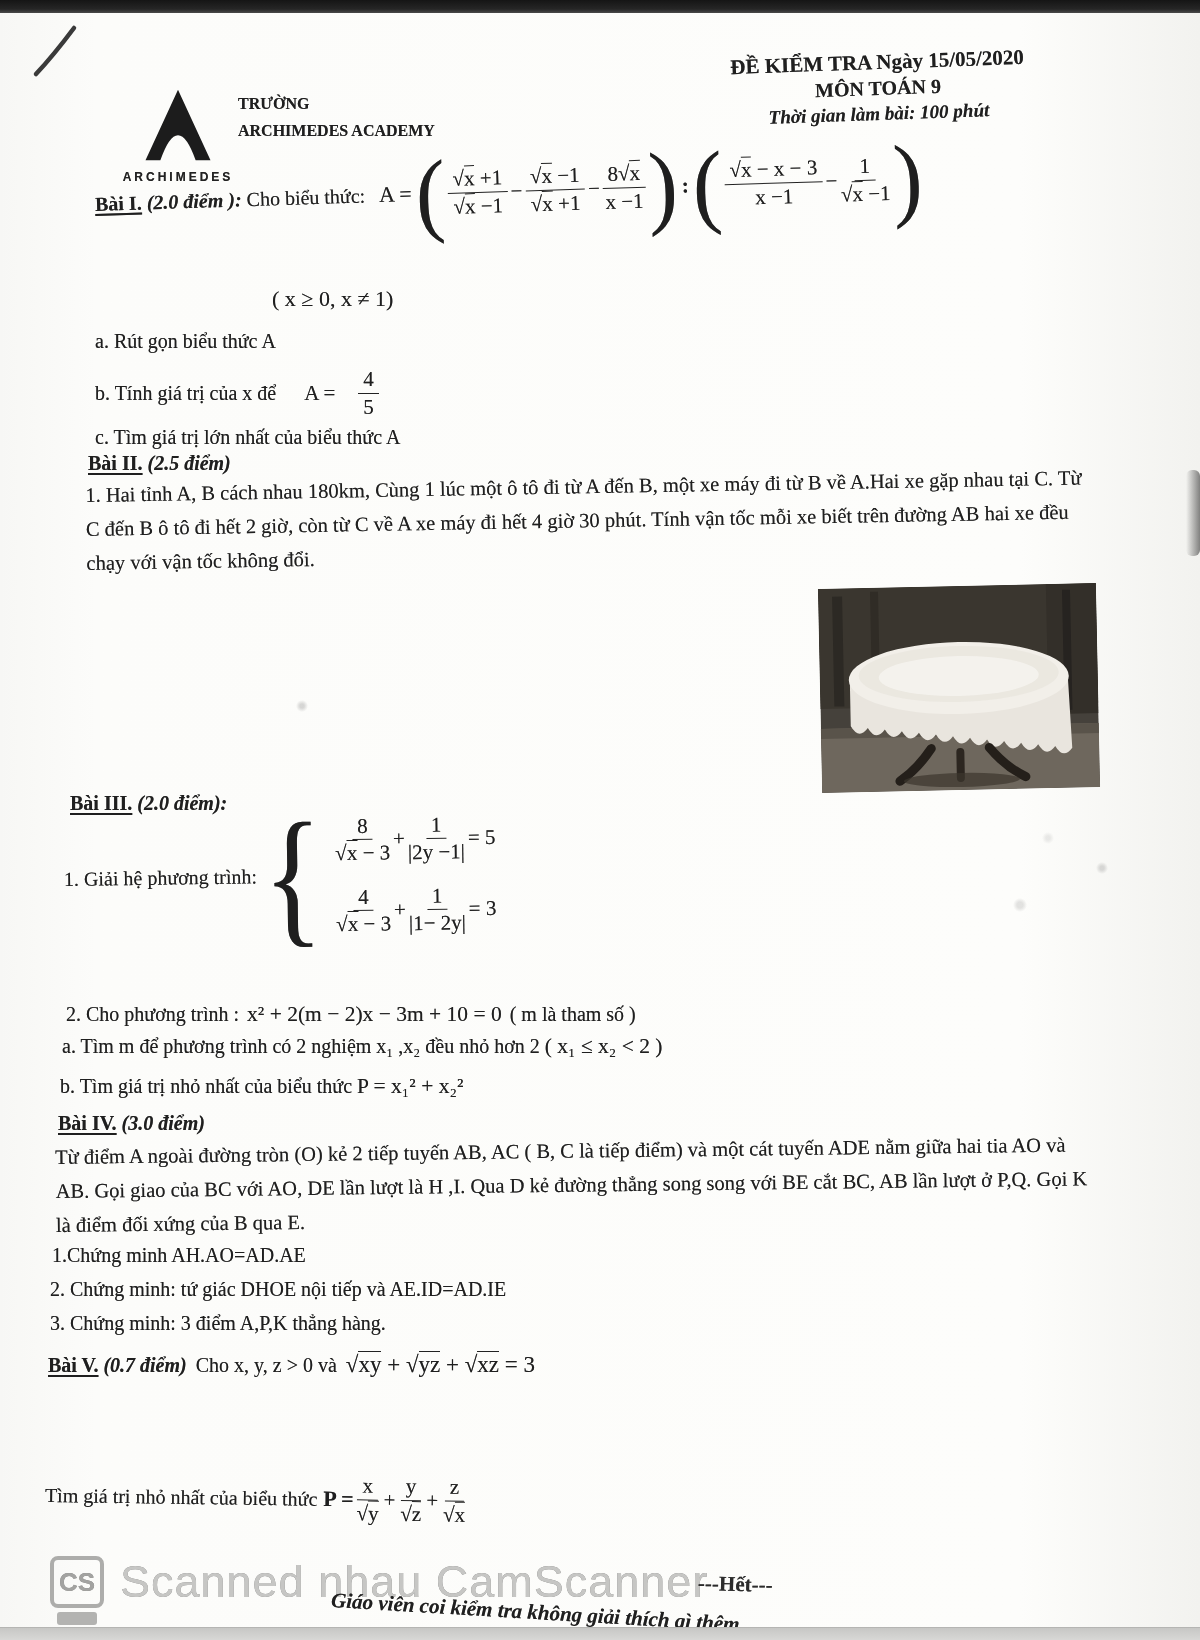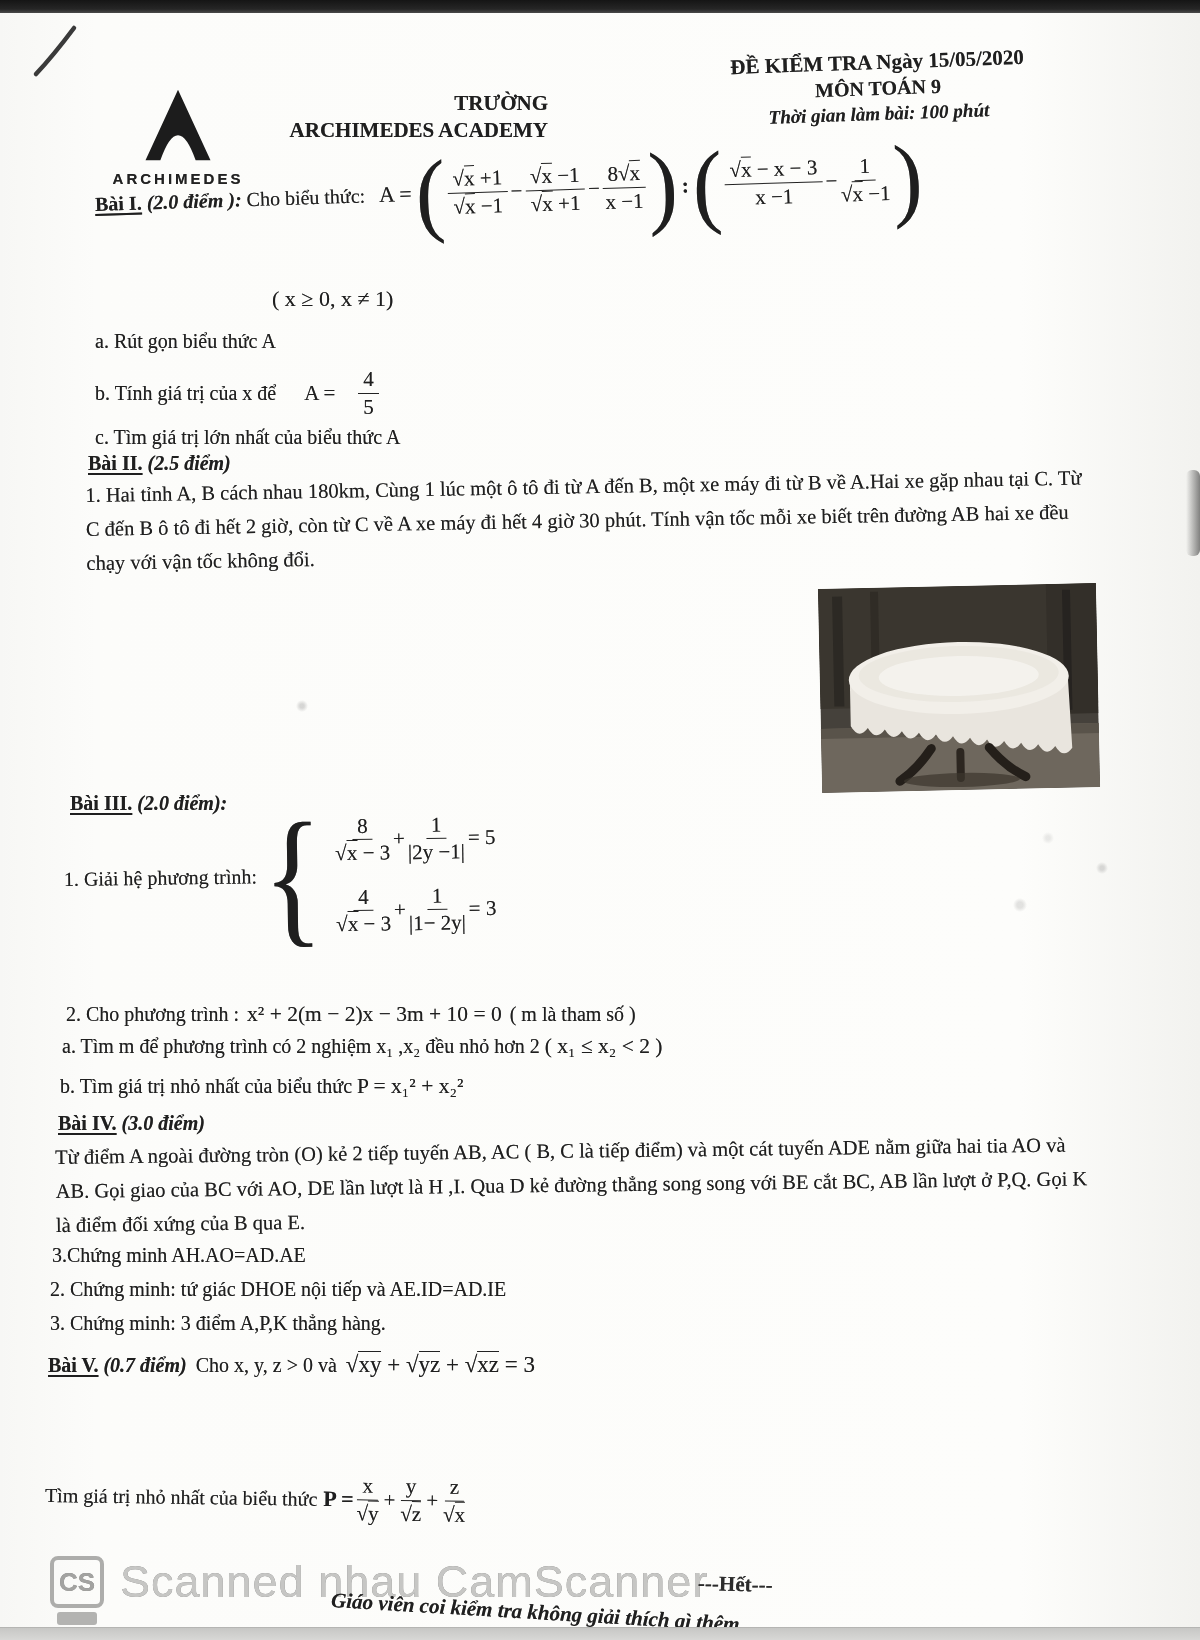--- a/index.html
+++ b/index.html
@@ -24,23 +24,23 @@
   .topbar{ left:0; top:0; width:1200px; height:13px;
     background:linear-gradient(180deg,#151515 0%,#262626 70%,#4a4a4a 100%); }
   .bottombar{ left:0; top:1627px; width:1200px; height:13px;
     background:linear-gradient(180deg,#c7c7c5,#d9d9d7); border-top:1px solid #b5b5b3; }
   .edge-streak{ left:1186px; top:470px; width:14px; height:86px;
     background:linear-gradient(to left, rgba(35,35,35,.55), rgba(35,35,35,0)); border-radius:6px; }
 
   
   .penmark{ left:28px; top:18px; }
   .logo-wrap{ left:108px; top:86px; width:140px; text-align:center; }
-  .logo-caption{ font-family:"Liberation Sans",sans-serif; font-size:15px; font-weight:bold;
+  .logo-caption{ font-family:"Liberation Sans",sans-serif; font-size:12px; font-weight:bold;
     letter-spacing:3px; color:#222; margin-top:2px; }
-  .school{ left:238px; top:90px; width:310px; text-align:right; font-size:21px; font-weight:bold; line-height:27px;}
+  .school{ left:238px; top:90px; width:310px; text-align:left; font-size:16px; font-weight:bold; line-height:27px;}
   .exam-info{ left:688px; top:50px; width:380px; text-align:center; transform:rotate(-2deg); }
   .exam-info .l1{ font-size:21px; font-weight:bold; }
   .exam-info .l2{ font-size:20px; font-weight:bold; margin-top:2px;}
   .exam-info .l3{ font-size:19px; font-weight:bold; font-style:italic; margin-top:3px;}
 
   
   .frac{ display:inline-flex; flex-direction:column; align-items:center; vertical-align:middle;
     margin:0 3px; line-height:1.15; }
   .frac .num{ border-bottom:1.8px solid #222; padding:0 5px 1px; }
   .frac .den{ padding-top:1px; }
@@ -263,21 +263,21 @@
   <div class="abs bai3-b">
     <span>b. Tìm giá trị nhỏ nhất của biểu thức</span>
     <span class="math">P = x₁² + x₂²</span>
   </div>
 
   <div class="abs bai4-head">
     <span class="b-label">Bài IV.</span>
     <span class="b-points">(3.0 điểm)</span>
   </div>
   <div class="abs bai4-p">Từ điểm A ngoài đường tròn (O) kẻ 2 tiếp tuyến AB, AC ( B, C là tiếp điểm) và một cát tuyến ADE nằm giữa hai tia AO và AB. Gọi giao của BC với AO, DE lần lượt là H ,I. Qua D kẻ đường thẳng song song với BE cắt BC, AB lần lượt ở P,Q. Gọi K là điểm đối xứng của B qua E.</div>
-  <div class="abs bai4-i1">3.Chứng minh AH.AO=AD.AE</div>
+  <div class="abs bai4-i1">1.Chứng minh AH.AO=AD.AE</div>
   <div class="abs bai4-i2">2. Chứng minh: tứ giác DHOE nội tiếp và  AE.ID=AD.IE</div>
   <div class="abs bai4-i3">3. Chứng minh: 3 điểm A,P,K thẳng hàng.</div>
 
   <div class="abs bai5-line">
     <span>
       <span class="b-label">Bài V.</span>
       <span class="b-points">(0.7 điểm)</span>
     </span>
     <span>Cho x, y, z &gt; 0 và</span>
     <span class="math mathify">√<span class="ovl">xy</span> + √<span class="ovl">yz</span> + √<span class="ovl">xz</span> = 3</span>

